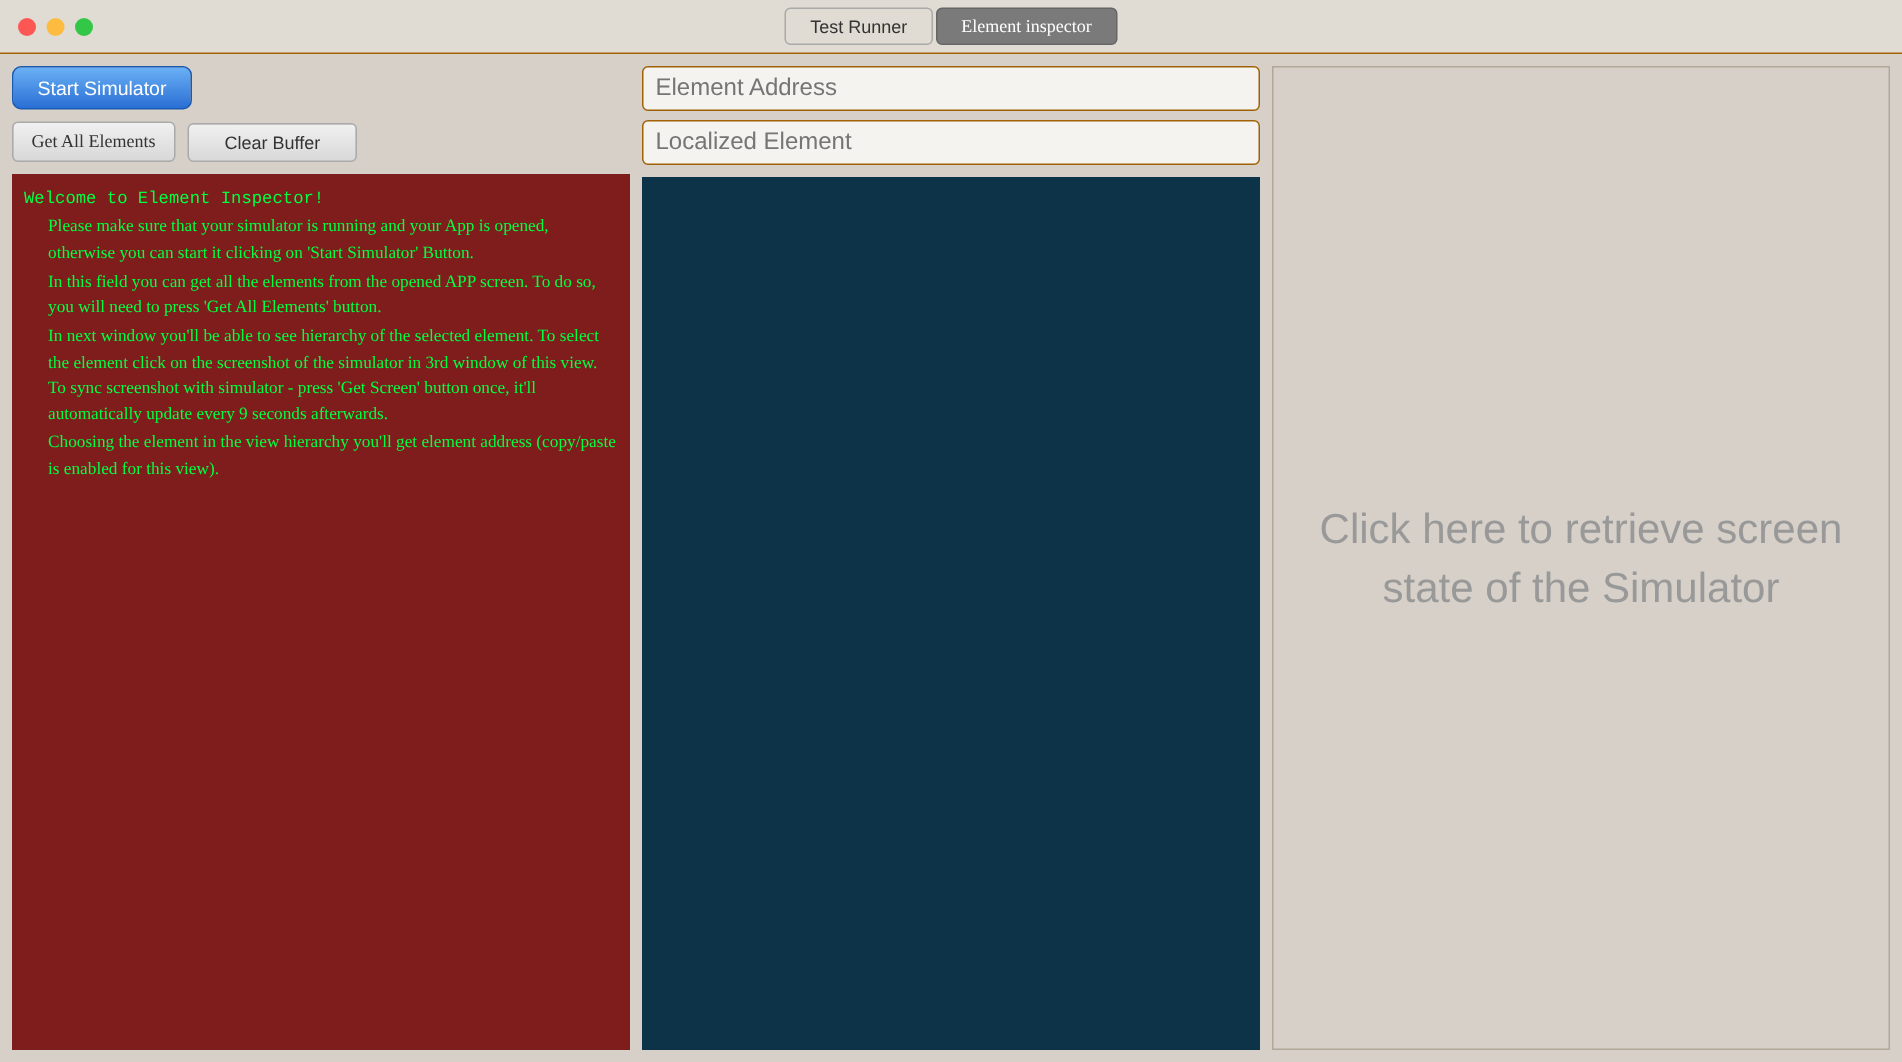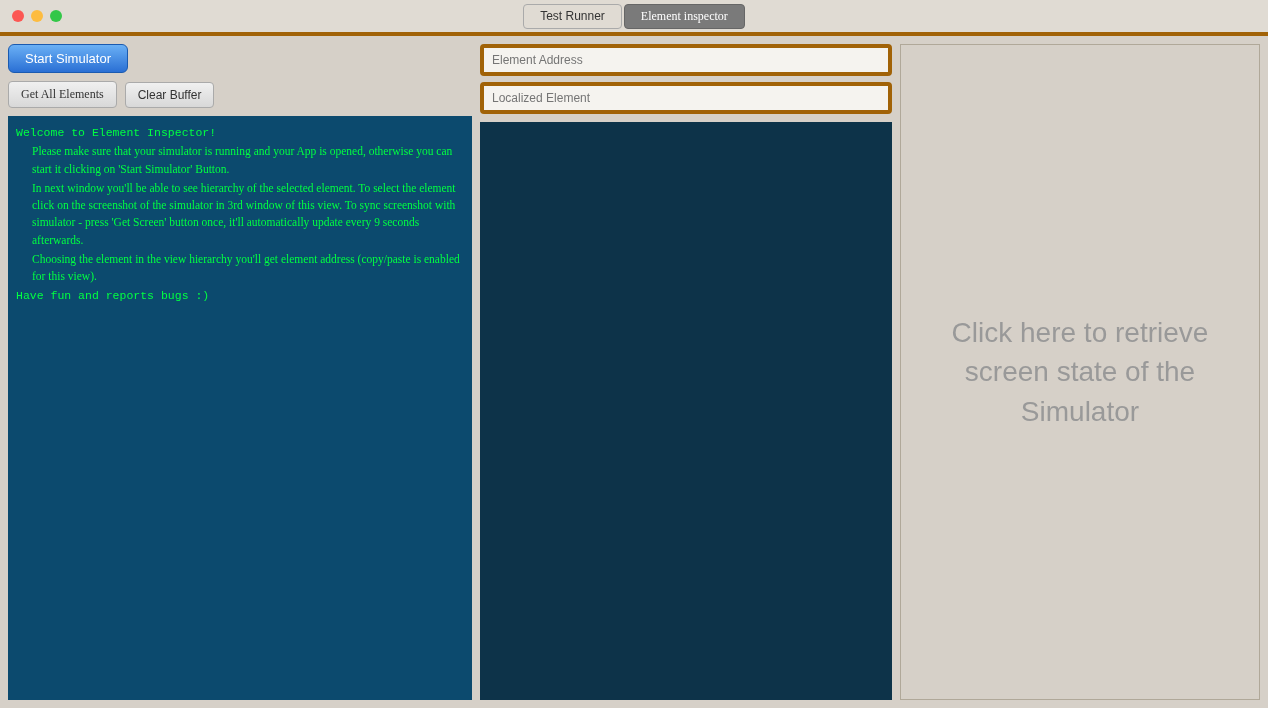--- a/index.html
+++ b/index.html
@@ -18,21 +18,21 @@
     }
 
     
     .title-bar {
       height: 36px;
       background-color: #e0dbd3;
       display: flex;
       align-items: center;
       justify-content: center;
       position: relative;
-      border-bottom: 4px solid #a16207;
+      border-bottom: 1px solid #a16207;
     }
 
     .window-controls {
       position: absolute;
       left: 12px;
       display: flex;
       gap: 7px;
       align-items: center;
     }
 
@@ -72,21 +72,21 @@
 
     
     .main-content {
       display: flex;
       height: calc(708px - 36px);
       background-color: #d6d0c8;
     }
 
     
     .left-panel {
-      width: 480px;
+      width: 428px;
       display: flex;
       flex-direction: column;
       padding: 8px;
       flex-shrink: 0;
     }
 
     .top-controls {
       display: flex;
       align-items: center;
       gap: 8px;
@@ -113,36 +113,36 @@
       font-size: 12px;
       cursor: pointer;
       font-family: Liberation Serif, serif;
     }
 
     .btn-clear-buffer {
       background: linear-gradient(to bottom, #f0f0f0, #d8d8d8);
       color: #333;
       border: 1px solid #aaa;
       border-radius: 4px;
-      padding: 5px 12px;
+      padding: 5px 24px;
       font-size: 12px;
       cursor: pointer;
     }
 
     .second-row {
       display: flex;
       align-items: center;
       gap: 8px;
       margin-bottom: 8px;
     }
 
     
     .log-area {
       flex: 1;
-      background-color: #0c4a6e;
+      background-color: #7f1d1d;
       color: #00ff41;
       font-size: 11.5px;
       padding: 8px;
       overflow-y: auto;
       font-family: Menlo, Monaco, "Courier New", monospace;
       line-height: 1.5;
     }
 
     
     .middle-panel {
@@ -156,22 +156,22 @@
     .element-inputs {
       display: flex;
       flex-direction: column;
       gap: 6px;
       margin-bottom: 8px;
     }
 
     .element-input {
       width: 100%;
       padding: 5px 8px;
-      font-size: 12px;
-      border: 4px solid #a16207;
+      font-size: 16px;
+      border: 1px solid #a16207;
       border-radius: 4px;
       background-color: #f5f3ef;
       color: #888;
       outline: none;
     }
 
     .element-tree {
       flex: 1;
       background-color: #0d3349;
     }
@@ -233,23 +233,23 @@
     <div class="top-controls">
       <button class="btn-start-simulator">Start Simulator</button>
     </div>
     <div class="second-row">
       <button class="btn-get-elements">Get All Elements</button>
       <button class="btn-clear-buffer">Clear Buffer</button>
     </div>
     <div class="log-area" id="log-area">
     <div class="log-line">Welcome to Element Inspector!</div>
         <div class="log-line indent1">Please make sure that your simulator is running and your App is opened, otherwise you can start it clicking on 'Start Simulator' Button.</div>
+        <div class="log-line indent1">In this field you can get all the elements from the opened APP screen. To do so, you will need to press 'Get All Elements' button.</div>
         <div class="log-line indent1">In next window you'll be able to see hierarchy of the selected element. To select the element click on the screenshot of the simulator in 3rd window of this view. To sync screenshot with simulator - press 'Get Screen' button once, it'll automatically update every 9 seconds afterwards.</div>
         <div class="log-line indent1">Choosing the element in the view hierarchy you'll get element address (copy/paste is enabled for this view).</div>
-        <div class="log-line">Have fun and reports bugs :)</div>
       </div>
   </div>
 
   <div class="middle-panel">
     <div class="element-inputs">
       <input class="element-input" type="text" placeholder="Element Address" style="">
       <input class="element-input" type="text" placeholder="Localized Element" style="">
     </div>
     <div class="element-tree"></div>
   </div>

